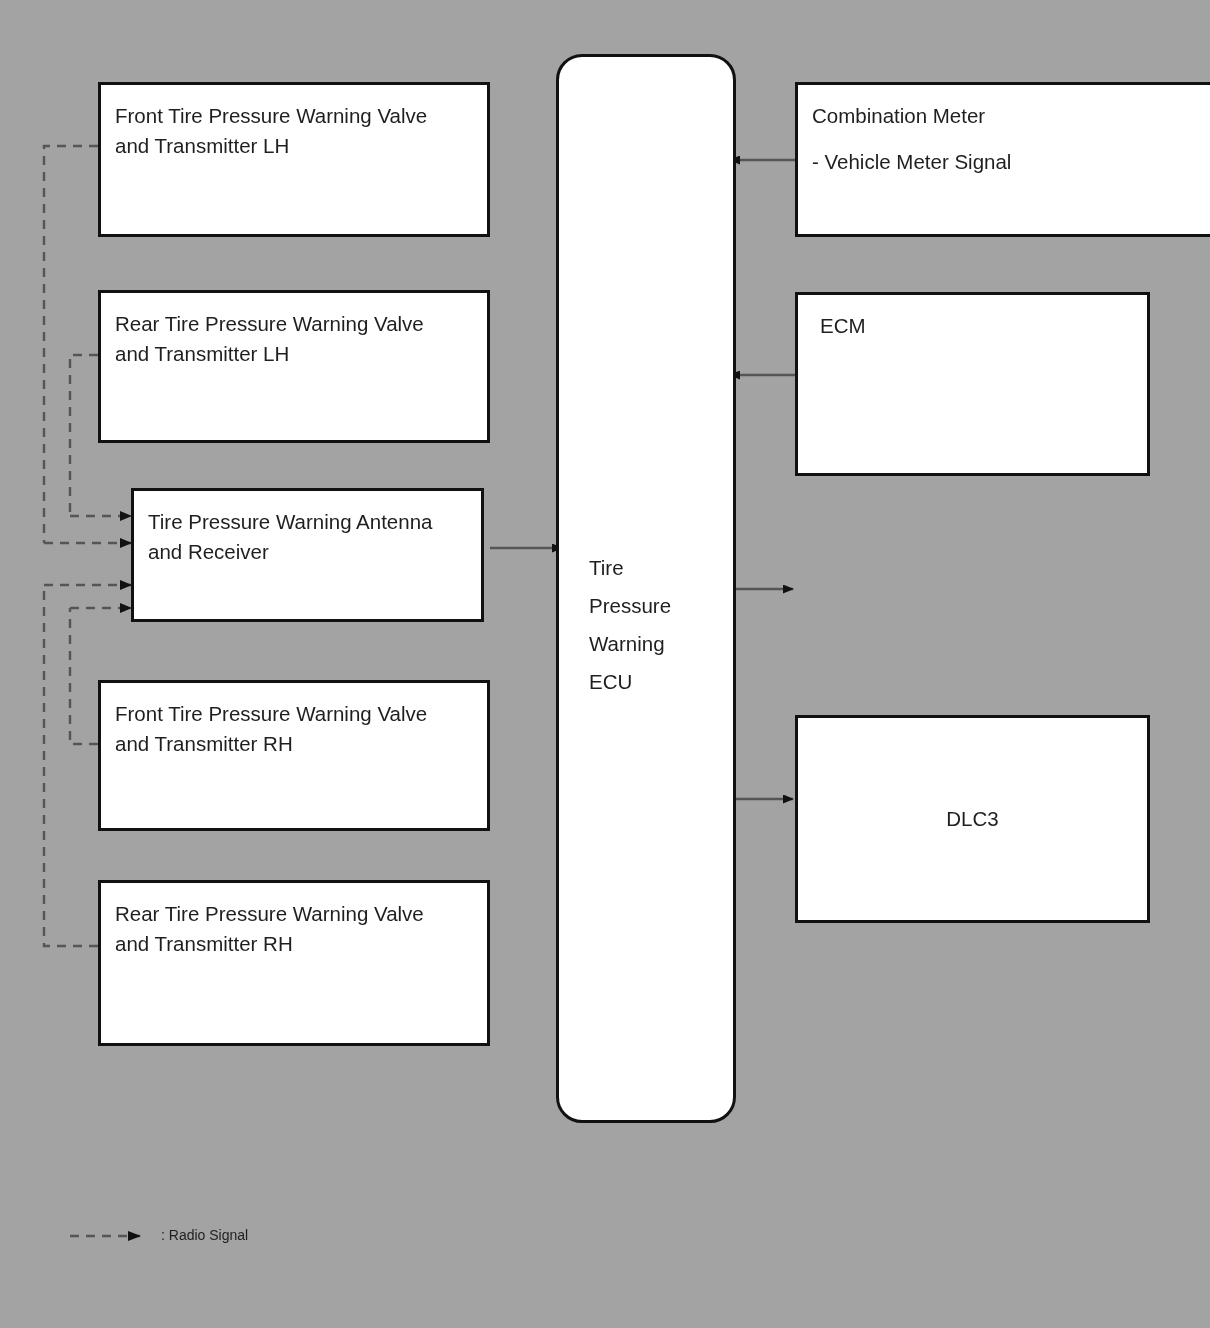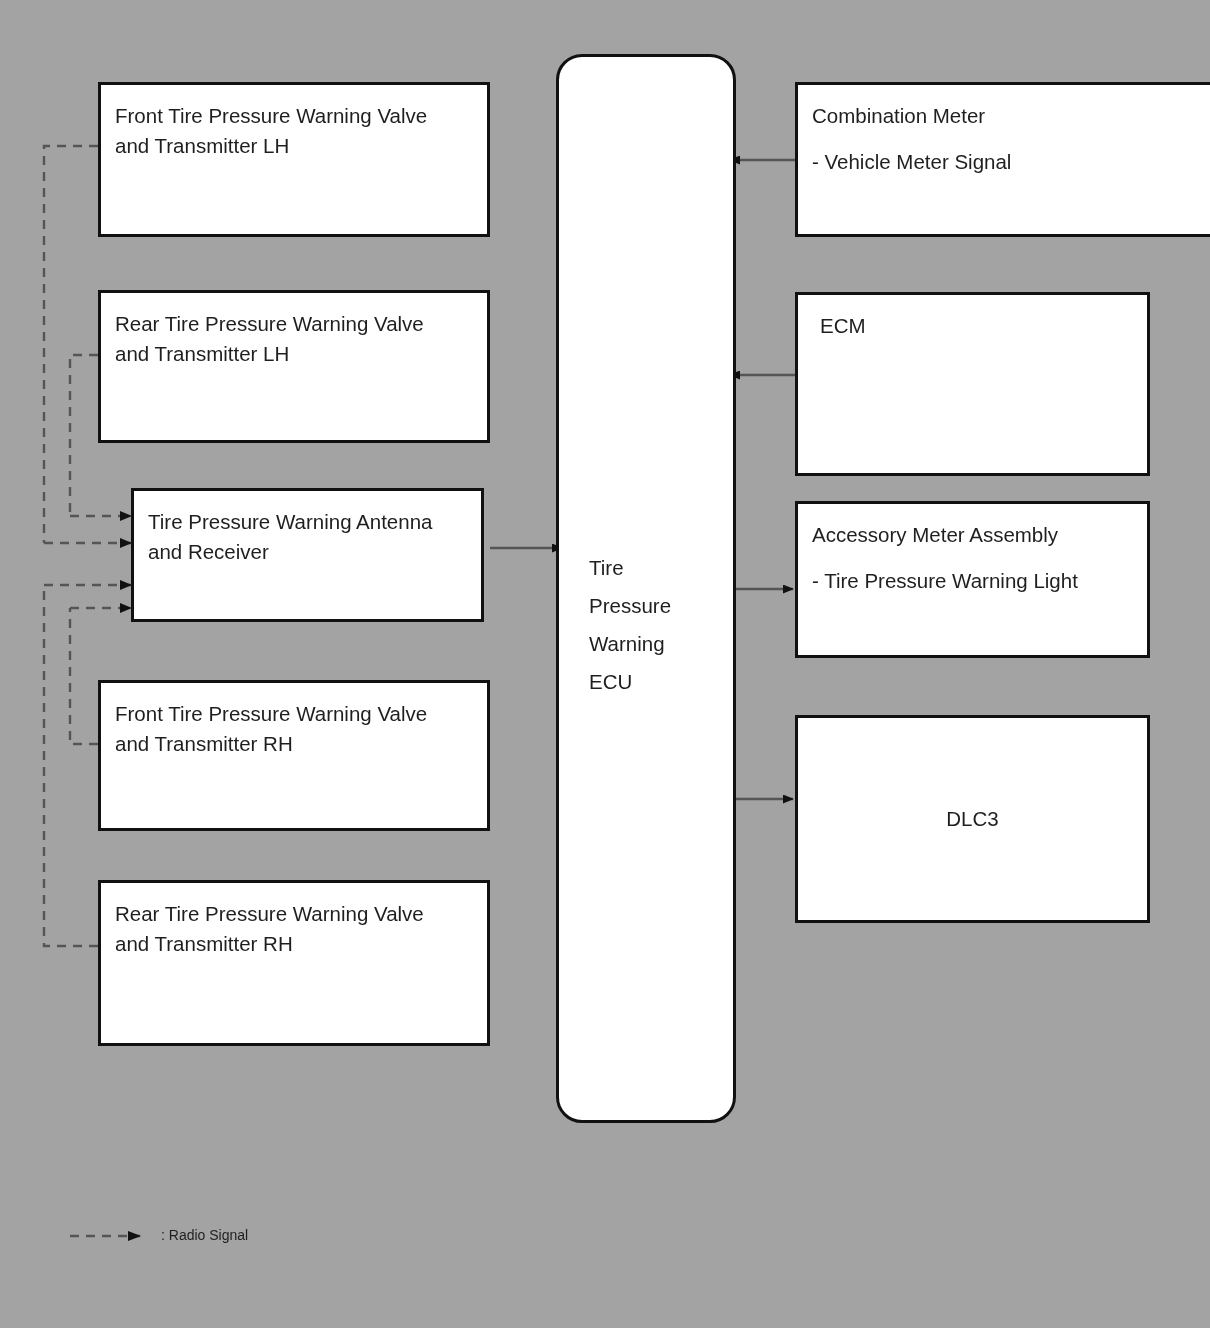--- a/index.html
+++ b/index.html
@@ -189,24 +189,20 @@
 
   <div class="box" id="box-combination-meter" style="left:795px; top:82px; width:430px; height:155px;">
     <div class="box-text">Combination Meter</div>
     <div class="box-text second">- Vehicle Meter Signal</div>
   </div>
 
   <div class="box" id="box-ecm" style="left:795px; top:292px; width:355px; height:184px;">
     <div class="box-text indent">ECM</div>
   </div>
 
-  <div class="box" id="box-accessory-meter" style="left:795px; top:501px; width:355px; height:157px;">
-    <div class="box-text">Accessory Meter Assembly</div>
-    <div class="box-text second">- Tire Pressure Warning Light</div>
-  </div>
 
   <div class="box" id="box-dlc3" style="left:795px; top:715px; width:355px; height:208px;">
     <div class="box-text center">DLC3</div>
   </div>
 
   <div id="legend">
     <svg id="legend-svg" viewBox="0 0 90 20" xmlns="http://www.w3.org/2000/svg">
       <defs>
         <marker id="legendArrow" markerWidth="13" markerHeight="10" refX="12" refY="5" orient="auto" markerUnits="userSpaceOnUse">
           <path d="M0,0 L13,5 L0,10 z" fill="#111111"></path>

